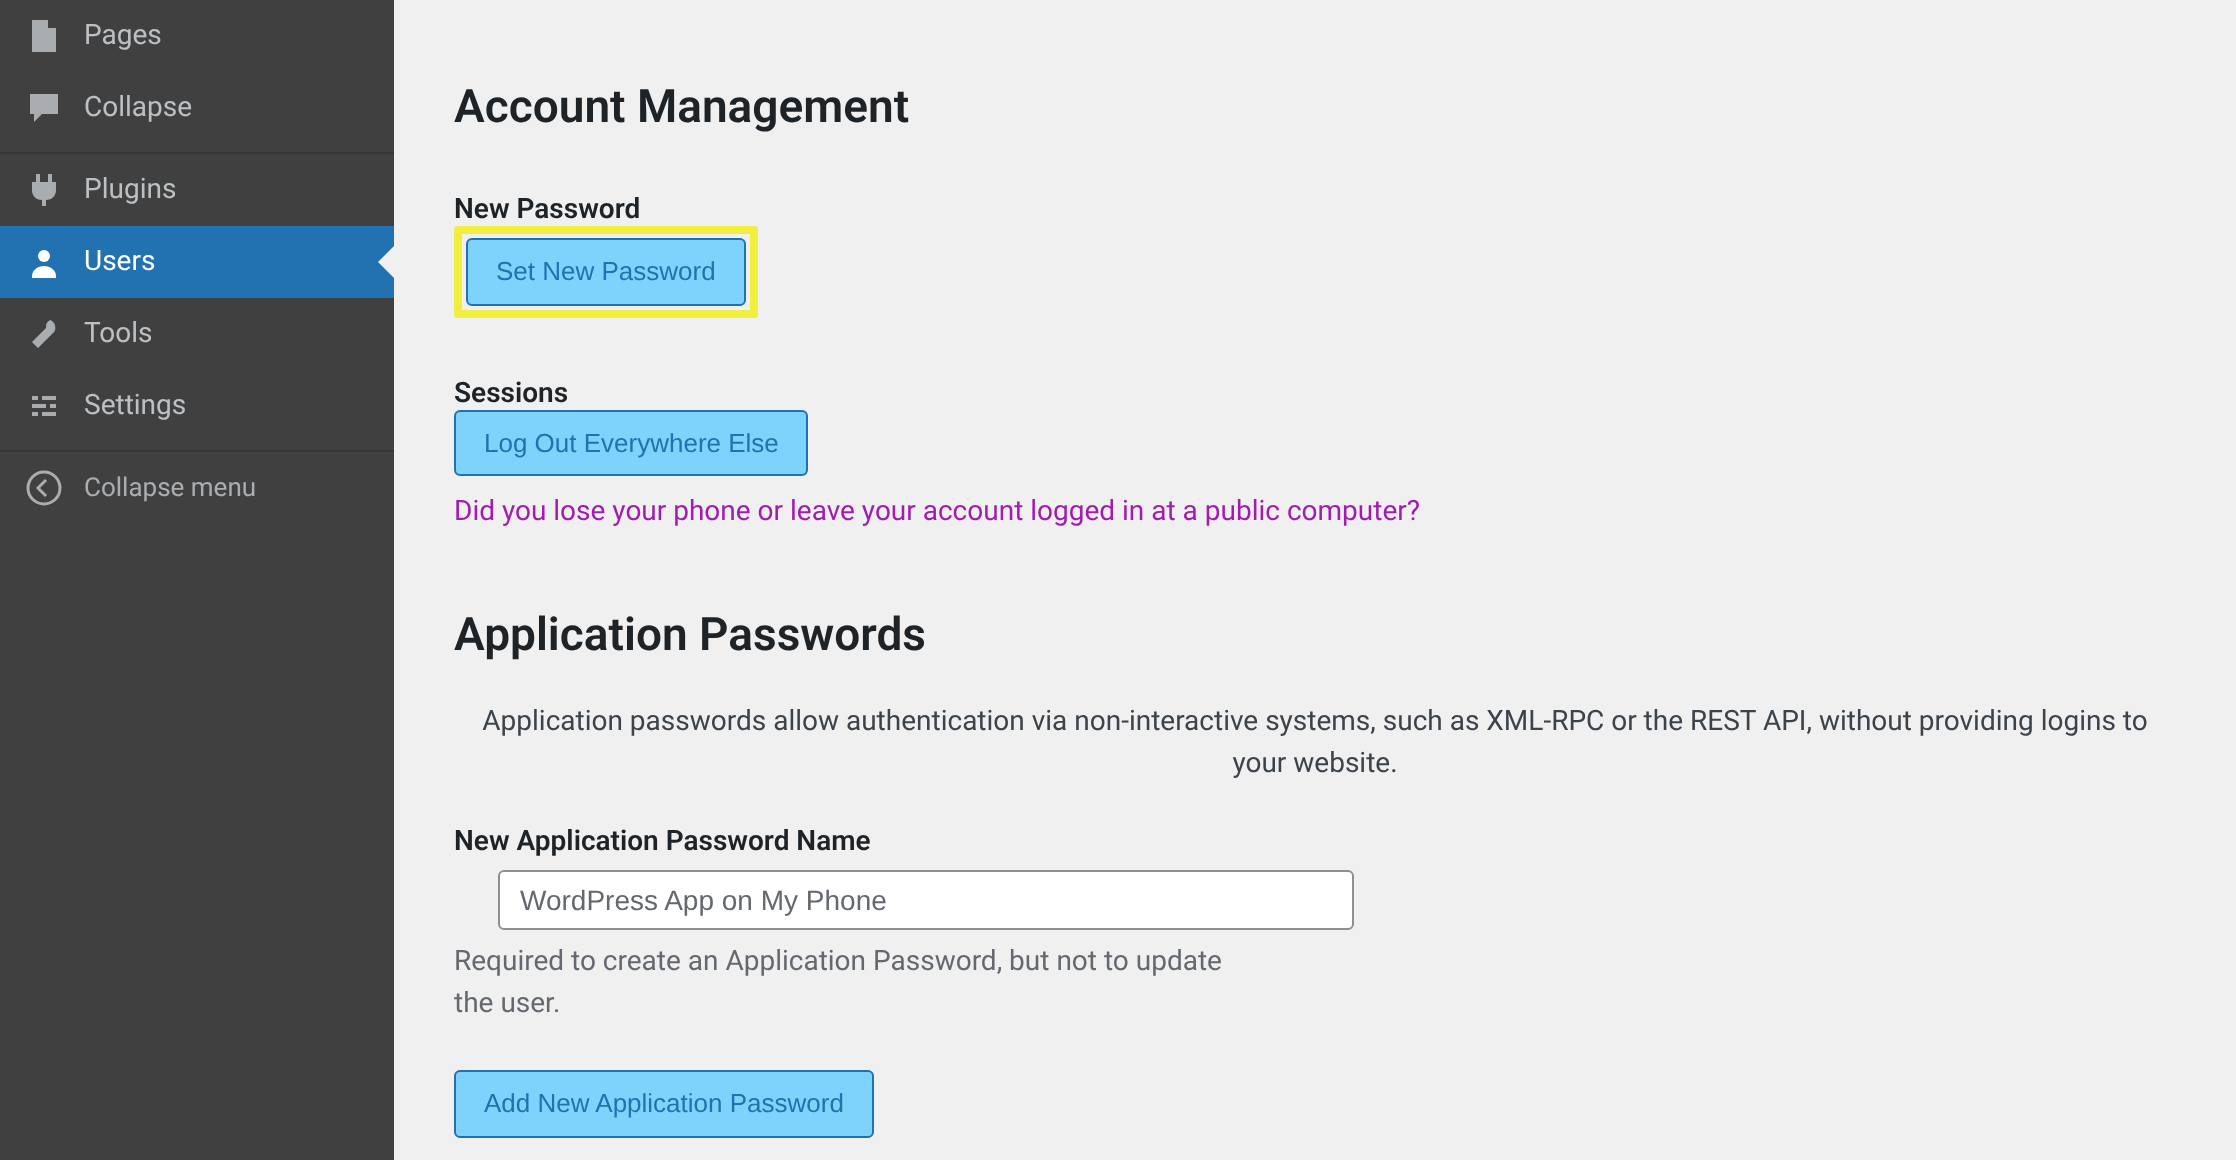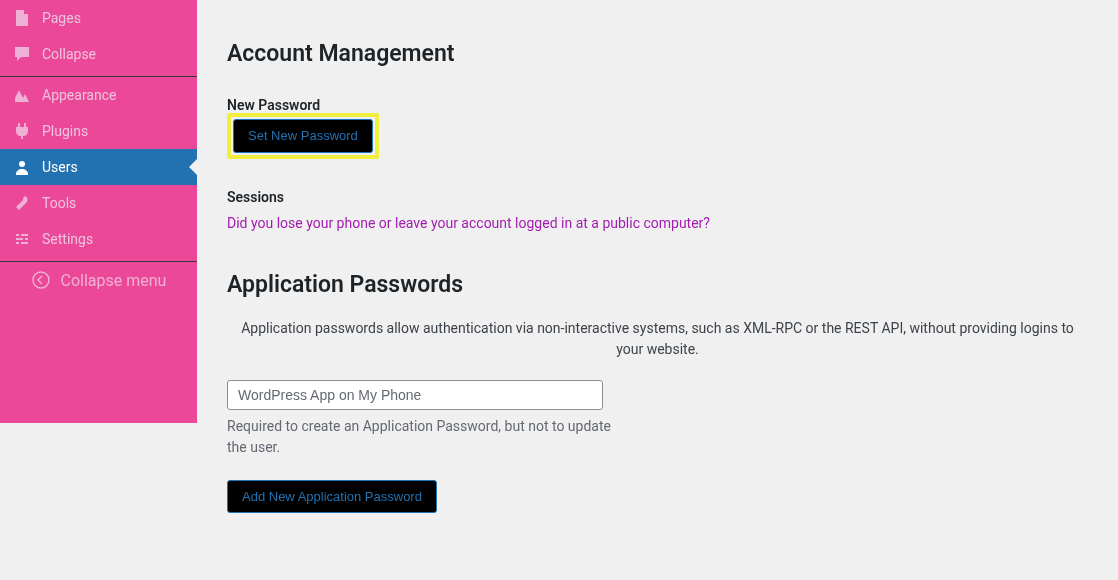--- a/index.html
+++ b/index.html
@@ -6,22 +6,22 @@
     body {
       font-family: -apple-system, BlinkMacSystemFont, "Segoe UI", Roboto, Oxygen-Sans, Ubuntu, Cantarell, "Helvetica Neue", sans-serif;
       background: #f0f0f1;
       width: 1118px;
       height: 580px;
       overflow: hidden;
       display: flex;
     }
     .sidebar {
       width: 197px;
-      background: #ec4899;
-      height: 423px;
+      background: #404040;
+      height: 580px;
       color: #fff;
       font-size: 14px;
       flex-shrink: 0;
     }
     .menu-item {
       display: flex;
       align-items: center;
       padding: 8px 12px;
       color: rgba(240,246,252,0.7);
       cursor: pointer;
@@ -72,22 +72,21 @@
       background: transparent;
       border-bottom: 1px solid #32373c;
       margin: 0;
     }
     .collapse {
       display: flex;
       align-items: center;
       padding: 8px 12px;
       color: rgba(240,246,252,0.6);
       cursor: pointer;
-      font-size: 16px;
-      justify-content: center;
+      font-size: 13px;
     }
     .collapse .menu-icon { fill: rgba(240,246,252,0.5); }
     
     .content {
       flex: 1;
       padding: 0 30px 46px 30px;
       color: #1d2327;
       overflow: hidden;
     }
     h2 {
@@ -105,21 +104,21 @@
     .form-label {
       width: 280px;
       font-weight: 600;
       font-size: 14px;
       color: #1d2327;
       padding-top: 6px;
     }
     .form-field { flex: 1; }
     .btn {
       display: inline-block;
-      background: #000000;
+      background: #7dd3fc;
       border: 1px solid #2271b1;
       color: #2271b1;
       padding: 6px 14px;
       font-size: 13px;
       border-radius: 3px;
       cursor: pointer;
       line-height: 1.5;
     }
     .highlight {
       display: inline-block;
@@ -140,27 +139,28 @@
       text-align: center;
     }
     .field-label {
       font-size: 14px;
       font-weight: 600;
       color: #1d2327;
       margin-bottom: 6px;
       display: block;
     }
     .text-input {
-      width: 376px;
+      width: 428px;
       padding: 6px 10px;
       font-size: 14px;
       border: 1px solid #8c8f94;
       border-radius: 3px;
       background: #fff;
       color: #2c3338;
+      margin-left: 22px;
     }
     .text-input::placeholder { color: #646970; }
     .help {
       font-size: 14px;
       color: #646970;
       margin-top: 6px;
       max-width: 388px;
       line-height: 1.5;
     }
     .mt { margin-top: 22px; }
@@ -179,28 +179,20 @@
   </div>
   <div class="menu-item">
     <span class="menu-icon">
       <svg width="20" height="20" viewBox="0 0 20 20">
           <path d="M3 3h14v10H9l-4 4v-4H3V3z"></path>
         </svg>
     </span>
     <span>Collapse</span>
   </div>
   <div class="separator"></div>
-  <div class="menu-item">
-    <span class="menu-icon">
-      <svg width="20" height="20" viewBox="0 0 20 20">
-          <path d="M3 13l4-8 4 8 2-4 4 8H3v-4zm0 0l2 4"></path>
-        </svg>
-    </span>
-    <span>Appearance</span>
-  </div>
   <div class="menu-item">
     <span class="menu-icon">
       <svg width="20" height="20" viewBox="0 0 20 20">
           <path d="M6 2h2v4h4V2h2v4h2v4c0 3-2 5-5 5v3H9v-3c-3 0-5-2-5-5V6h2V2z"></path>
         </svg>
     </span>
     <span>Plugins</span>
   </div>
   <div class="menu-item active">
     <span class="menu-icon">
@@ -247,26 +239,28 @@
     <div class="form-field">
       <span class="highlight">
         <button class="btn">Set New Password</button>
       </span>
     </div>
   </div>
 
   <div class="form-row">
     <div class="form-label">Sessions</div>
     <div class="form-field">
+      <button class="btn">Log Out Everywhere Else</button>
       <div class="desc">Did you lose your phone or leave your account logged in at a public computer?</div>
     </div>
   </div>
 
   <h2>Application Passwords</h2>
   <p class="section-desc">Application passwords allow authentication via non-interactive systems, such as XML-RPC or the REST API, without providing logins to your website.</p>
 
+  <label class="field-label">New Application Password Name</label>
   <input type="text" class="text-input" placeholder="WordPress App on My Phone" style="">
   <div class="help">Required to create an Application Password, but not to update the user.</div>
 
   <div class="mt">
     <button class="btn">Add New Application Password</button>
   </div>
 </div>
 
 </body></html>

